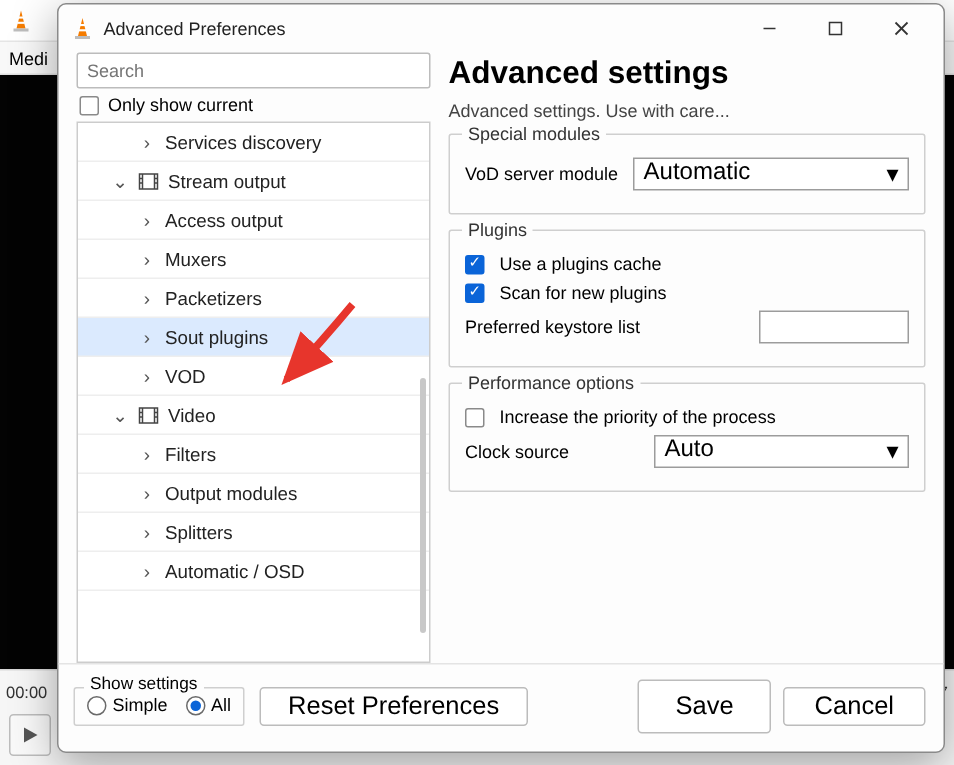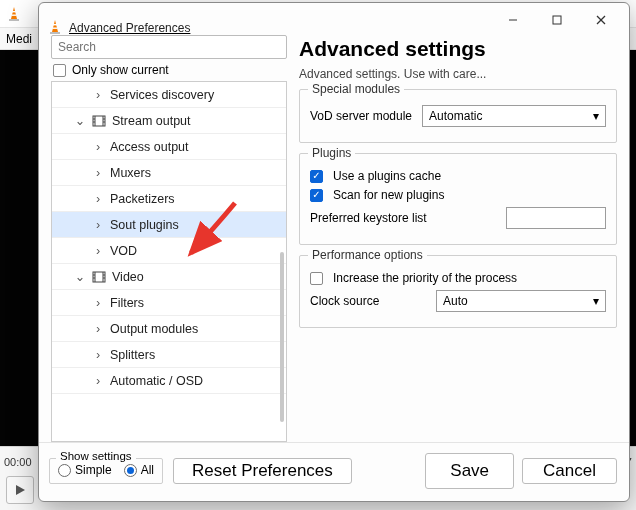--- a/index.html
+++ b/index.html
@@ -46,21 +46,21 @@
   .dialog {
     position:absolute; left:38px; top:2px; right:6px;
     height:500px;
     background:#fdfdfd;
     border:1px solid #8a8a8a;
     border-radius:6px;
     box-shadow:0 8px 30px rgba(0,0,0,.35);
     display:flex; flex-direction:column;
   }
   .titlebar{
-    height:32px; display:flex; align-items:flex-end; padding:0 6px 0 8px;text-decoration:underline;
+    height:32px; display:flex; align-items:center; padding:0 6px 0 8px;
   }
   .titlebar .title{margin-left:6px; font-size:12px; color:#222;}
   .winbtns{margin-left:auto; display:flex;}
   .winbtn{width:44px;height:30px;display:flex;align-items:center;justify-content:center;color:#333;border-radius:4px;}
 
   .body{flex:1; display:flex; gap:12px; padding:0 12px 0 12px; min-height:0;}
   .left{width:236px; display:flex; flex-direction:column; gap:2px;}
   .search{
     width:100%; height:24px; border:1px solid #bcbcbc; border-radius:2px;
     padding:2px 6px; font-size:12px; color:#777; background:#fff;
@@ -85,22 +85,22 @@
   .tree-row .ic{width:14px;height:14px;}
 
   .right{flex:1; display:flex; flex-direction:column; min-width:0;}
   .right h1{font-size:21px; font-weight:600; margin:2px 0 6px 0;}
   .subtitle{font-size:12px; color:#444; margin-bottom:8px;}
   .group{border:1px solid #cfcfcf; border-radius:2px; padding:10px 10px 10px 10px; margin-bottom:10px; position:relative;}
   .group .legend{position:absolute; top:-8px; left:8px; background:#fdfdfd; padding:0 4px; font-size:12px; color:#333;}
   .form-row{display:flex; align-items:center; gap:10px; margin:5px 0; font-size:12px;}
   .form-row label{flex:0 0 auto;}
   .select, .textfield{
-    height:22px; border:1px solid #9c9c9c; background:#fff; font-size:12px;
-    display:flex; align-items:center; padding:0 6px; justify-content:space-between;
+    height:22px; border:1px solid #9c9c9c; background:#fff; font-size:16px;
+    display:flex; align-items:flex-start; padding:0 6px; justify-content:space-between;
   }
   .select{flex:1; min-width:140px;}
   .select .caret{margin-left:auto;}
   .textfield{width:100px; margin-left:auto;}
 
   .footer{
     border-top:1px solid #e4e4e4; padding:10px 12px 12px 12px;
     display:flex; align-items:center;
   }
   .show-settings{border:1px solid #cfcfcf; border-radius:2px; padding:4px 8px 6px 8px; position:relative; margin-left:-2px;}

